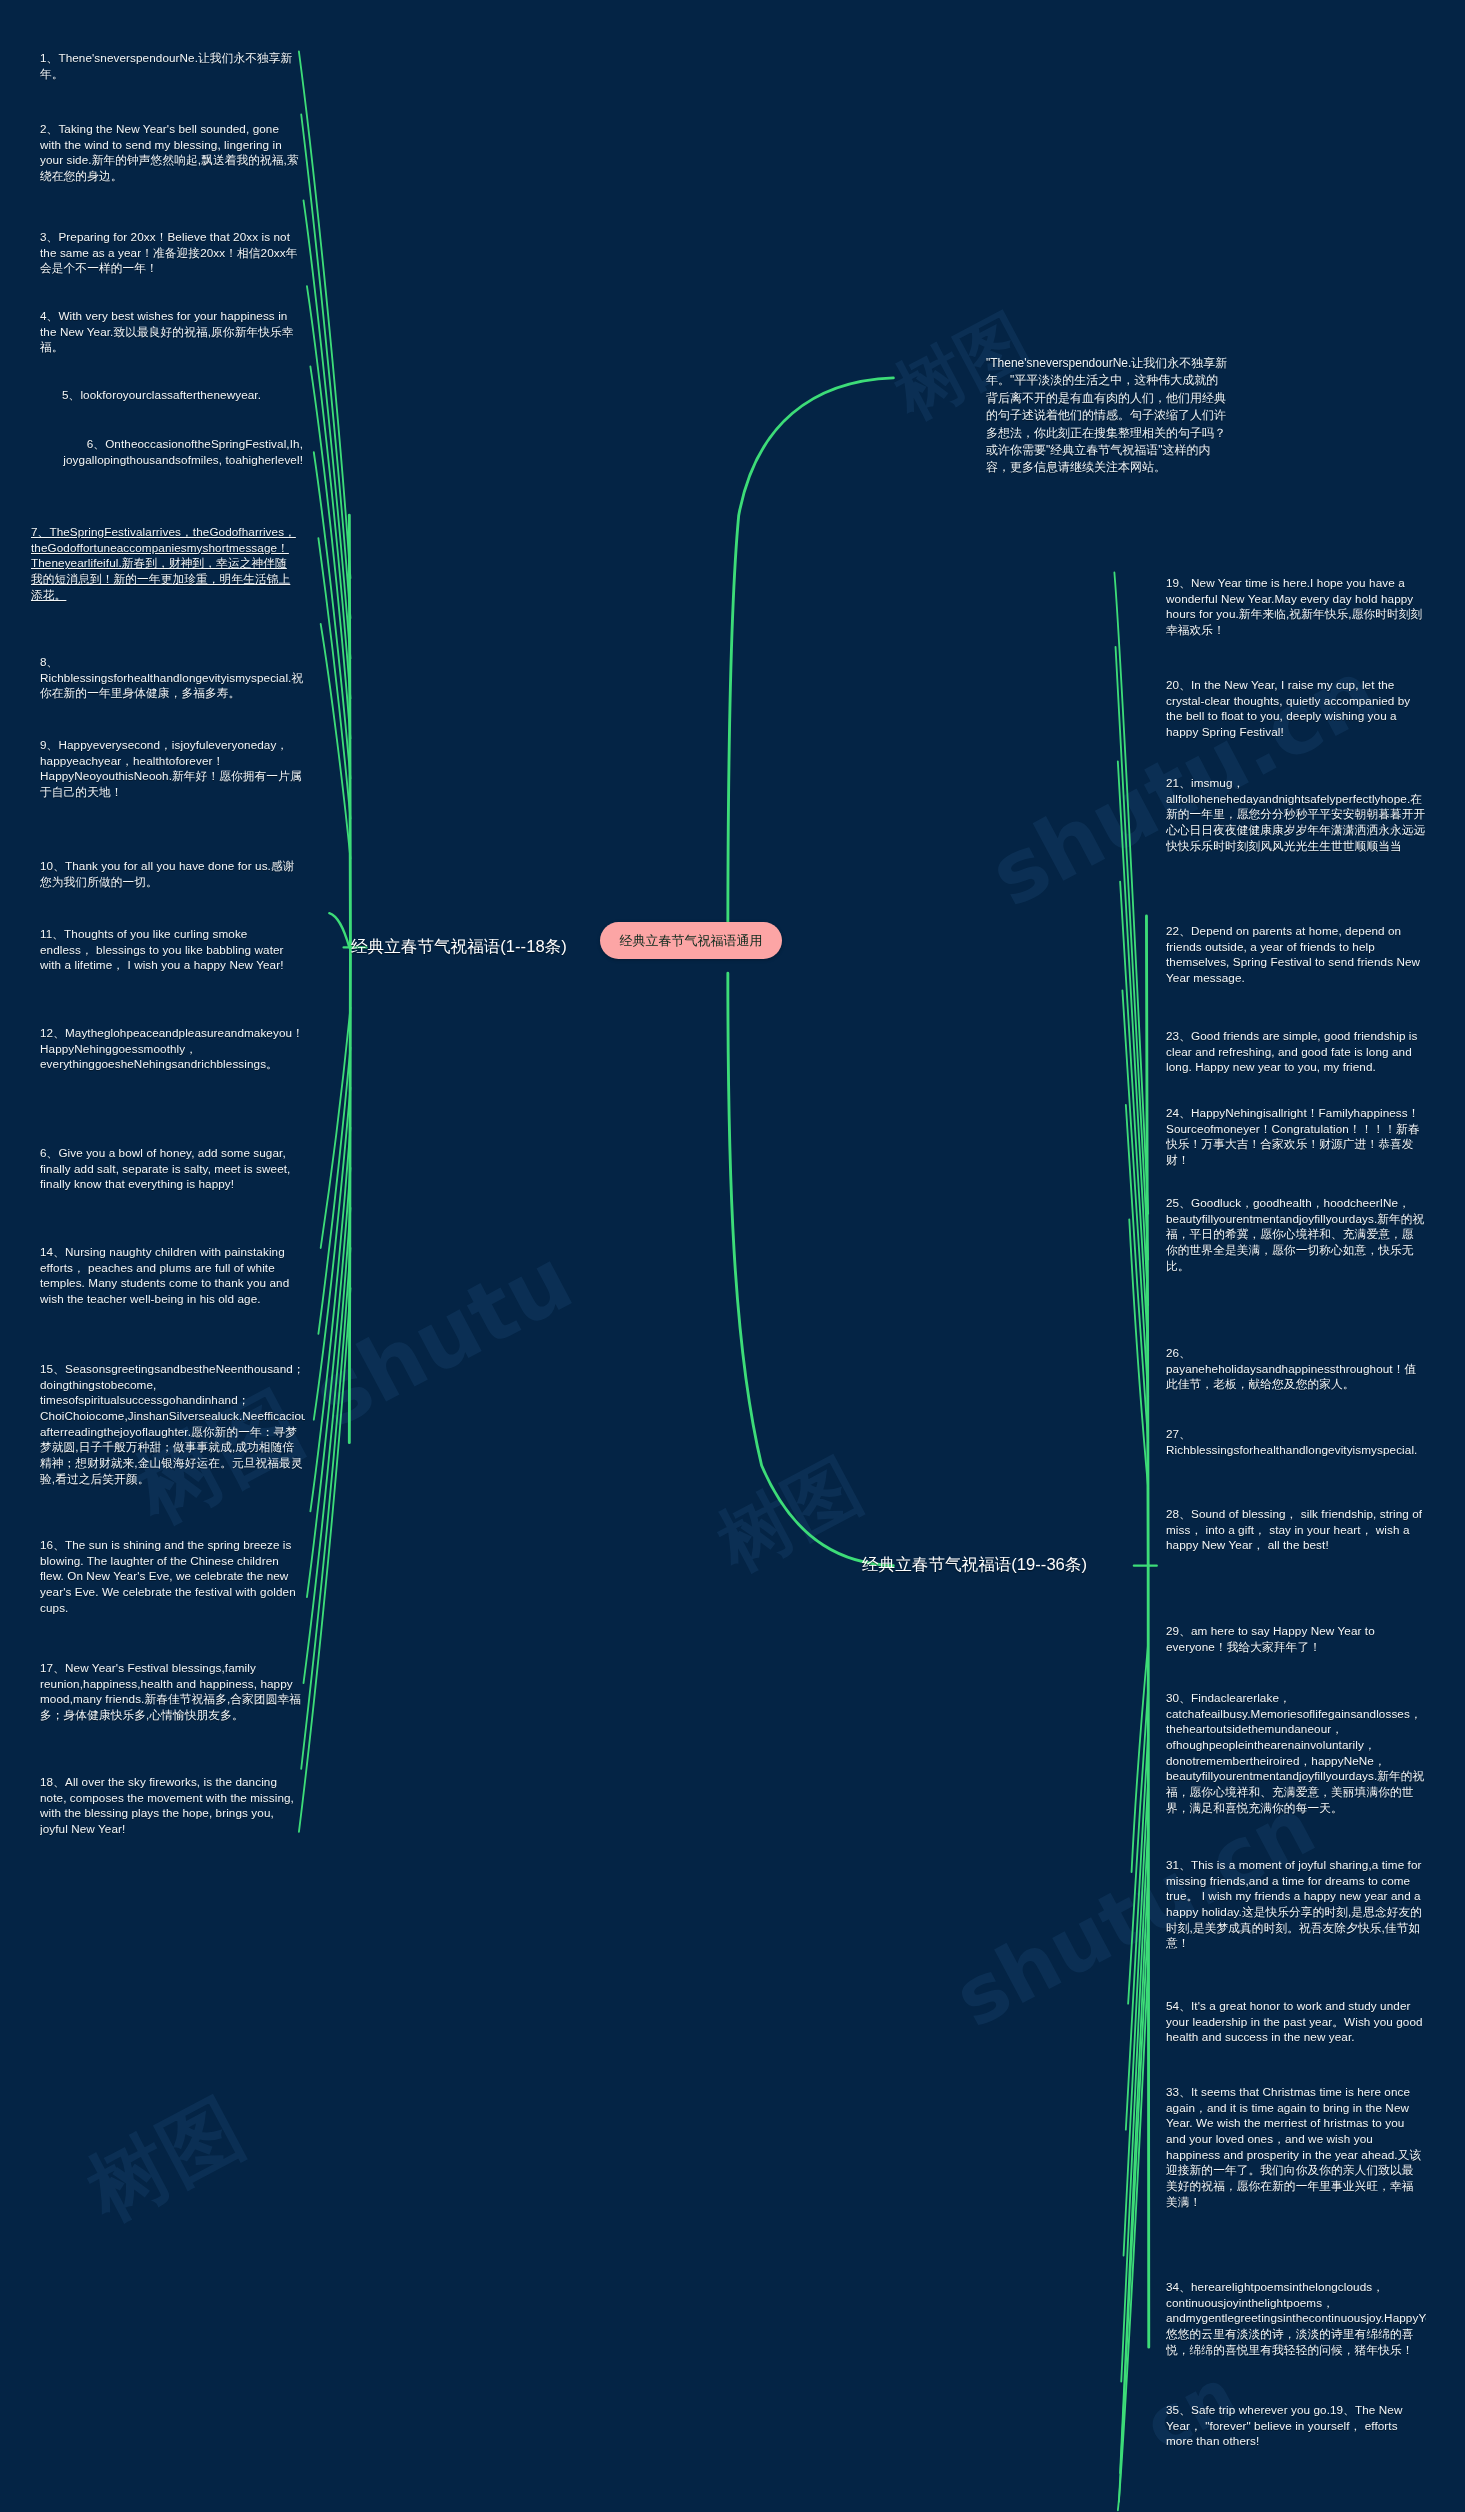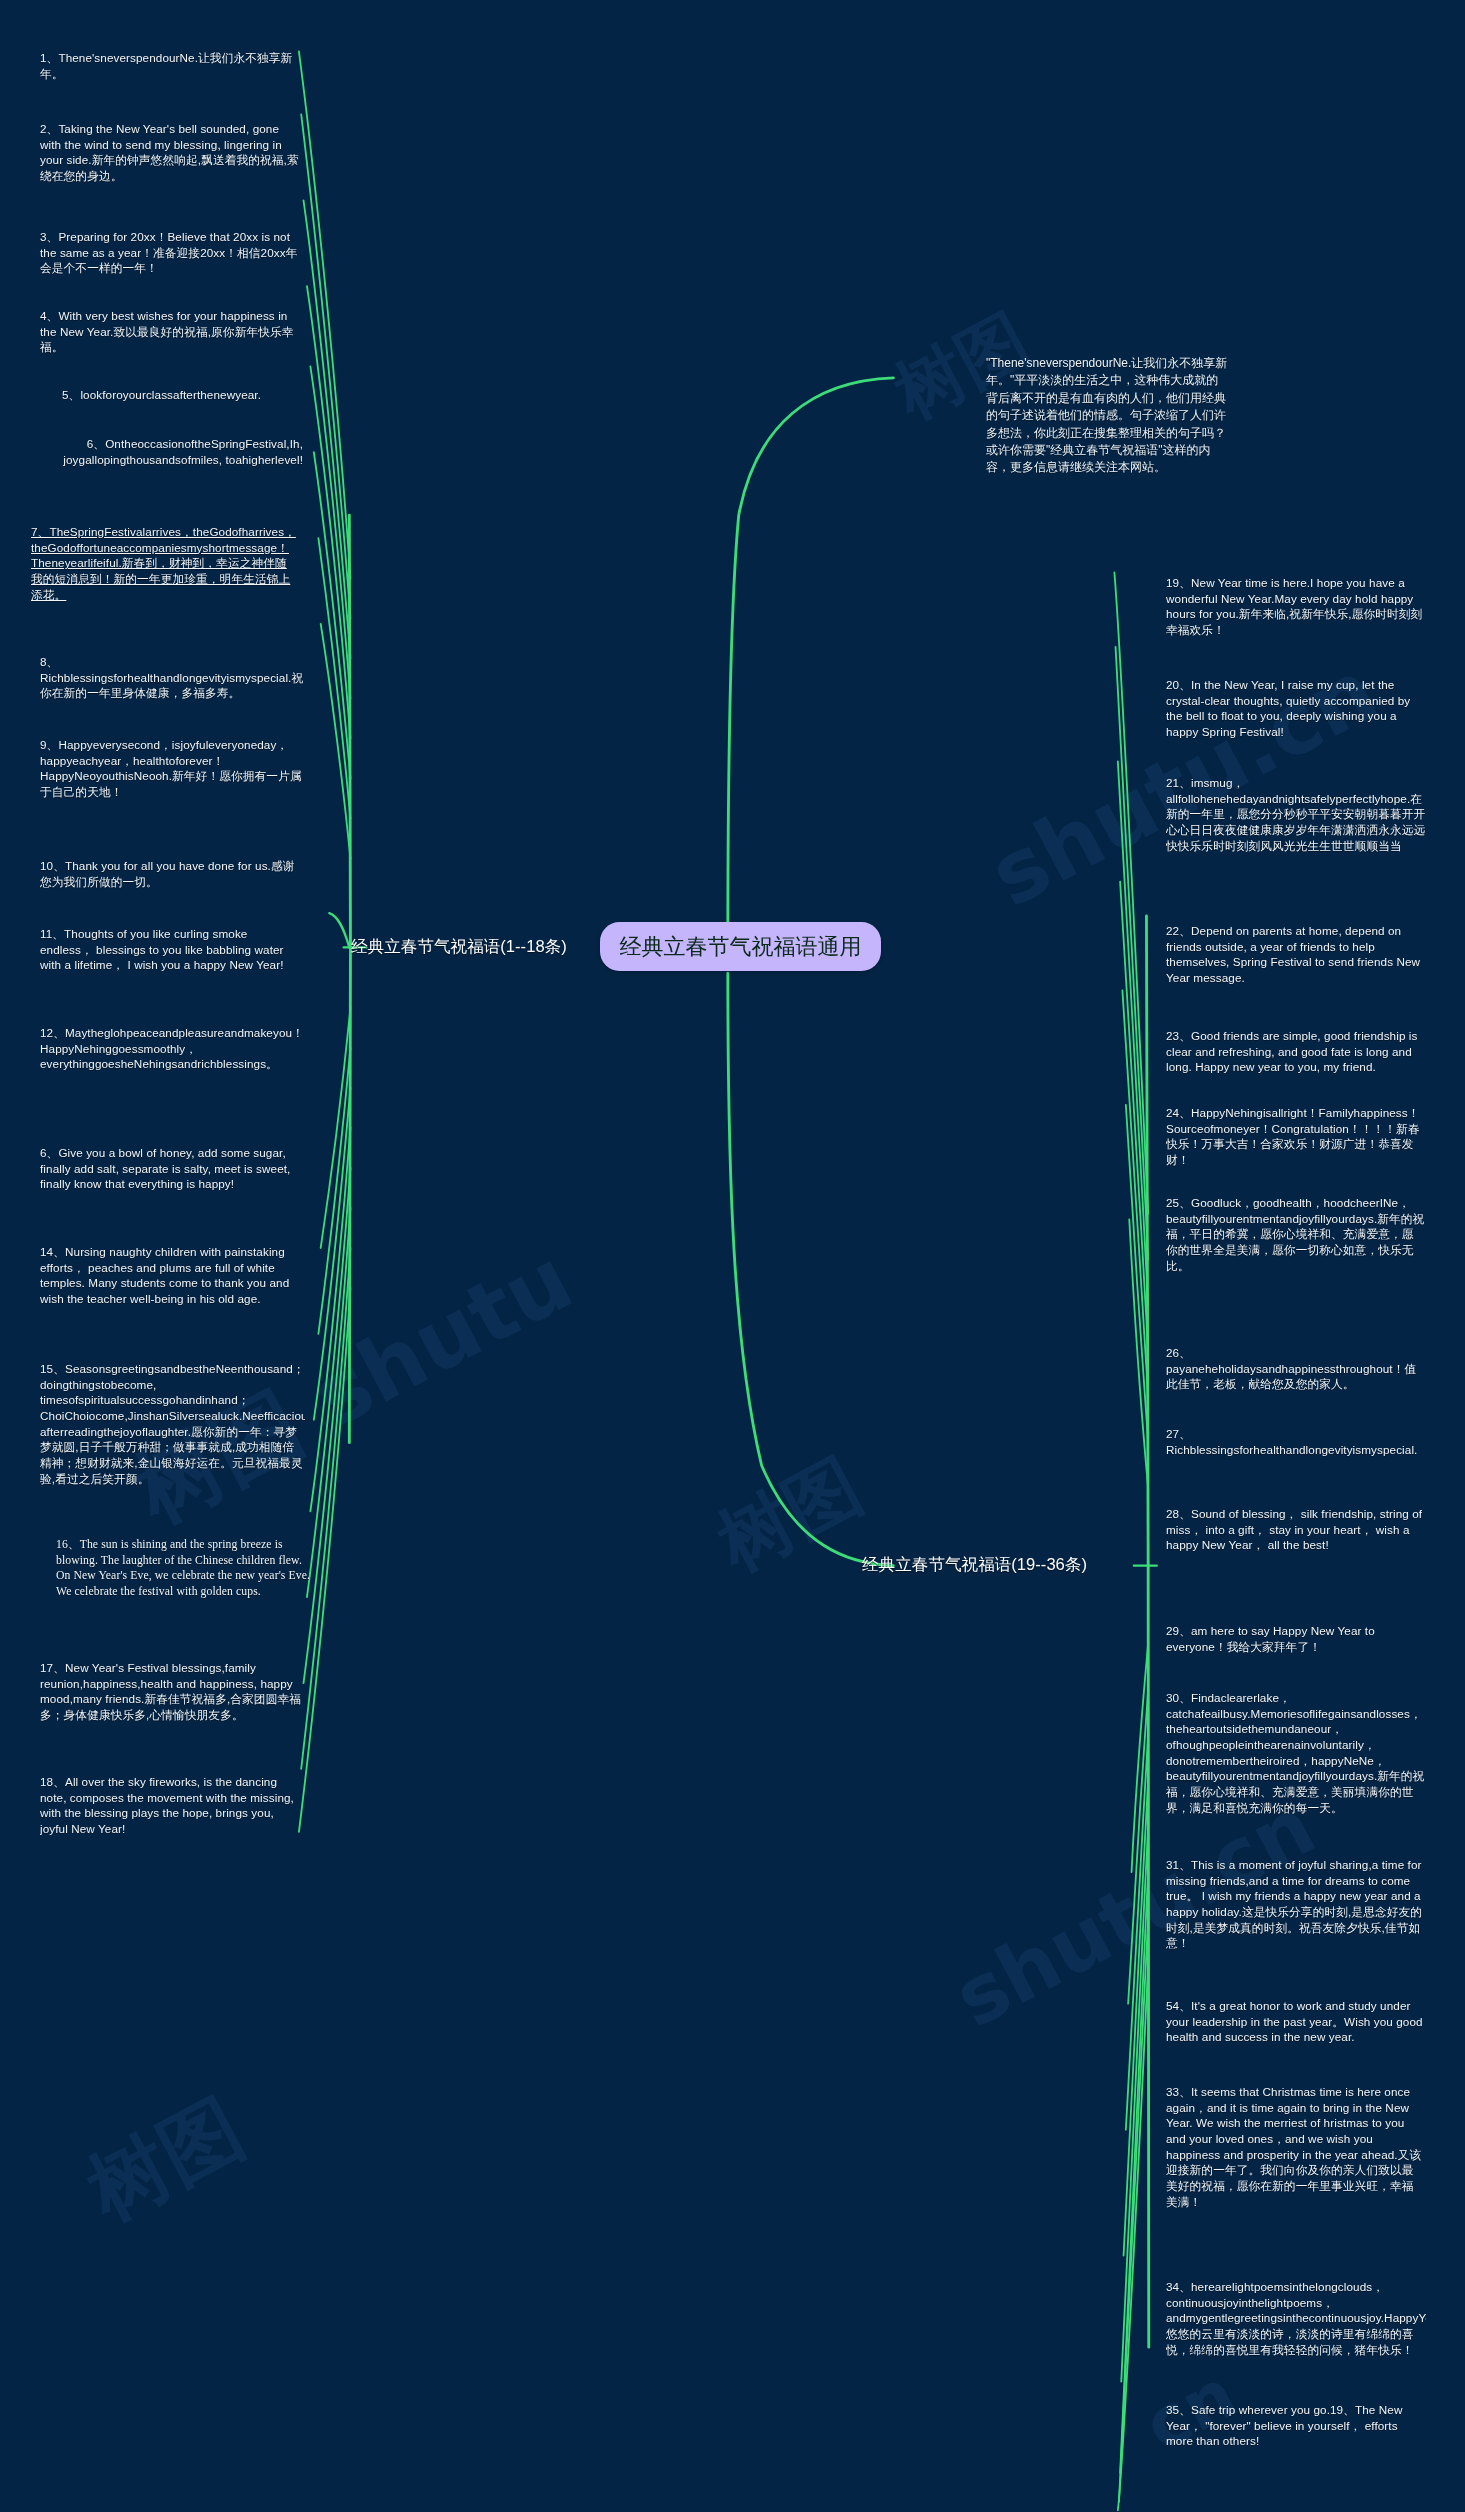--- a/index.html
+++ b/index.html
@@ -36,24 +36,24 @@
   .branch{
     position:absolute;
     color:#ffffff;
     font-size:16.6px;
     font-weight:400;
     white-space:nowrap;
     text-shadow:0 0.6px 1.1px rgba(0,0,0,.5);
   }
   .root{
     position:absolute;
-    background:#c4b5fd;
+    background:#fca5a5;
     color:#0b2a1c;
     border-radius:19.5px;
-    font-size:22px;
+    font-size:13px;
     font-weight:400;
     padding:9.7px 19.5px;
     white-space:nowrap;
     box-shadow:0 1.1px 3.4px rgba(0,0,0,.25);
   }
   .desc{
     position:absolute;
     color:#eef4f7;
     font-size:12px;
     line-height:1.45;
@@ -141,21 +141,21 @@
   <div class="node leaf" style="left:40px;top:436px;width:263px;text-align:right;">6、OntheoccasionoftheSpringFestival,Ih, joygallopingthousandsofmiles, toahigherlevel!</div>
   <div class="node leaf" style="left:31px;top:524px;width:265px;text-decoration:underline;">7、TheSpringFestivalarrives，theGodofharrives，theGodoffortuneaccompaniesmyshortmessage！Theneyearlifeiful.新春到，财神到，幸运之神伴随我的短消息到！新的一年更加珍重，明年生活锦上添花。</div>
   <div class="node leaf" style="left:40px;top:654px;width:265px;">8、Richblessingsforhealthandlongevityismyspecial.祝你在新的一年里身体健康，多福多寿。</div>
   <div class="node leaf" style="left:40px;top:737px;width:263px;">9、Happyeverysecond，isjoyfuleveryoneday，happyeachyear，healthtoforever！HappyNeoyouthisNeooh.新年好！愿你拥有一片属于自己的天地！</div>
   <div class="node leaf" style="left:40px;top:858px;width:263px;">10、Thank you for all you have done for us.感谢您为我们所做的一切。</div>
   <div class="node leaf" style="left:40px;top:926px;width:263px;">11、Thoughts of you like curling smoke endless， blessings to you like babbling water with a lifetime， I wish you a happy New Year!</div>
   <div class="node leaf" style="left:40px;top:1025px;width:265px;">12、Maytheglohpeaceandpleasureandmakeyou！HappyNehinggoessmoothly，everythinggoesheNehingsandrichblessings。</div>
   <div class="node leaf" style="left:40px;top:1145px;width:263px;">6、Give you a bowl of honey, add some sugar, finally add salt, separate is salty, meet is sweet, finally know that everything is happy!</div>
   <div class="node leaf" style="left:40px;top:1244px;width:263px;">14、Nursing naughty children with painstaking efforts， peaches and plums are full of white temples. Many students come to thank you and wish the teacher well-being in his old age.</div>
   <div class="node leaf" style="left:40px;top:1361px;width:265px;">15、SeasonsgreetingsandbestheNeenthousand；doingthingstobecome, timesofspiritualsuccessgohandinhand；ChoiChoiocome,JinshanSilversealuck.Neefficacious, afterreadingthejoyoflaughter.愿你新的一年：寻梦梦就圆,日子千般万种甜；做事事就成,成功相随倍精神；想财财就来,金山银海好运在。元旦祝福最灵验,看过之后笑开颜。</div>
-  <div class="node leaf" style="left:56px;top:1537px;width:263px;font-family:Liberation Serif, serif;">16、The sun is shining and the spring breeze is blowing. The laughter of the Chinese children flew. On New Year's Eve, we celebrate the new year's Eve. We celebrate the festival with golden cups.</div>
+  <div class="node leaf" style="left:40px;top:1537px;width:263px;">16、The sun is shining and the spring breeze is blowing. The laughter of the Chinese children flew. On New Year's Eve, we celebrate the new year's Eve. We celebrate the festival with golden cups.</div>
   <div class="node leaf" style="left:40px;top:1660px;width:263px;">17、New Year's Festival blessings,family reunion,happiness,health and happiness, happy mood,many friends.新春佳节祝福多,合家团圆幸福多；身体健康快乐多,心情愉快朋友多。</div>
   <div class="node leaf" style="left:40px;top:1774px;width:263px;">18、All over the sky fireworks, is the dancing note, composes the movement with the missing, with the blessing plays the hope, brings you, joyful New Year!</div>
 
   <div class="node leaf" style="left:1166px;top:575px;width:259px;">19、New Year time is here.I hope you have a wonderful New Year.May every day hold happy hours for you.新年来临,祝新年快乐,愿你时时刻刻幸福欢乐！</div>
   <div class="node leaf" style="left:1166px;top:677px;width:259px;">20、In the New Year, I raise my cup, let the crystal-clear thoughts, quietly accompanied by the bell to float to you, deeply wishing you a happy Spring Festival!</div>
   <div class="node leaf" style="left:1166px;top:775px;width:260px;">21、imsmug，allfollohenehedayandnightsafelyperfectlyhope.在新的一年里，愿您分分秒秒平平安安朝朝暮暮开开心心日日夜夜健健康康岁岁年年潇潇洒洒永永远远快快乐乐时时刻刻风风光光生生世世顺顺当当</div>
   <div class="node leaf" style="left:1166px;top:923px;width:259px;">22、Depend on parents at home, depend on friends outside, a year of friends to help themselves, Spring Festival to send friends New Year message.</div>
   <div class="node leaf" style="left:1166px;top:1028px;width:259px;">23、Good friends are simple, good friendship is clear and refreshing, and good fate is long and long. Happy new year to you, my friend.</div>
   <div class="node leaf" style="left:1166px;top:1105px;width:259px;">24、HappyNehingisallright！Familyhappiness！Sourceofmoneyer！Congratulation！！！！新春快乐！万事大吉！合家欢乐！财源广进！恭喜发财！</div>
   <div class="node leaf" style="left:1166px;top:1195px;width:259px;">25、Goodluck，goodhealth，hoodcheerINe，beautyfillyourentmentandjoyfillyourdays.新年的祝福，平日的希冀，愿你心境祥和、充满爱意，愿你的世界全是美满，愿你一切称心如意，快乐无比。</div>

